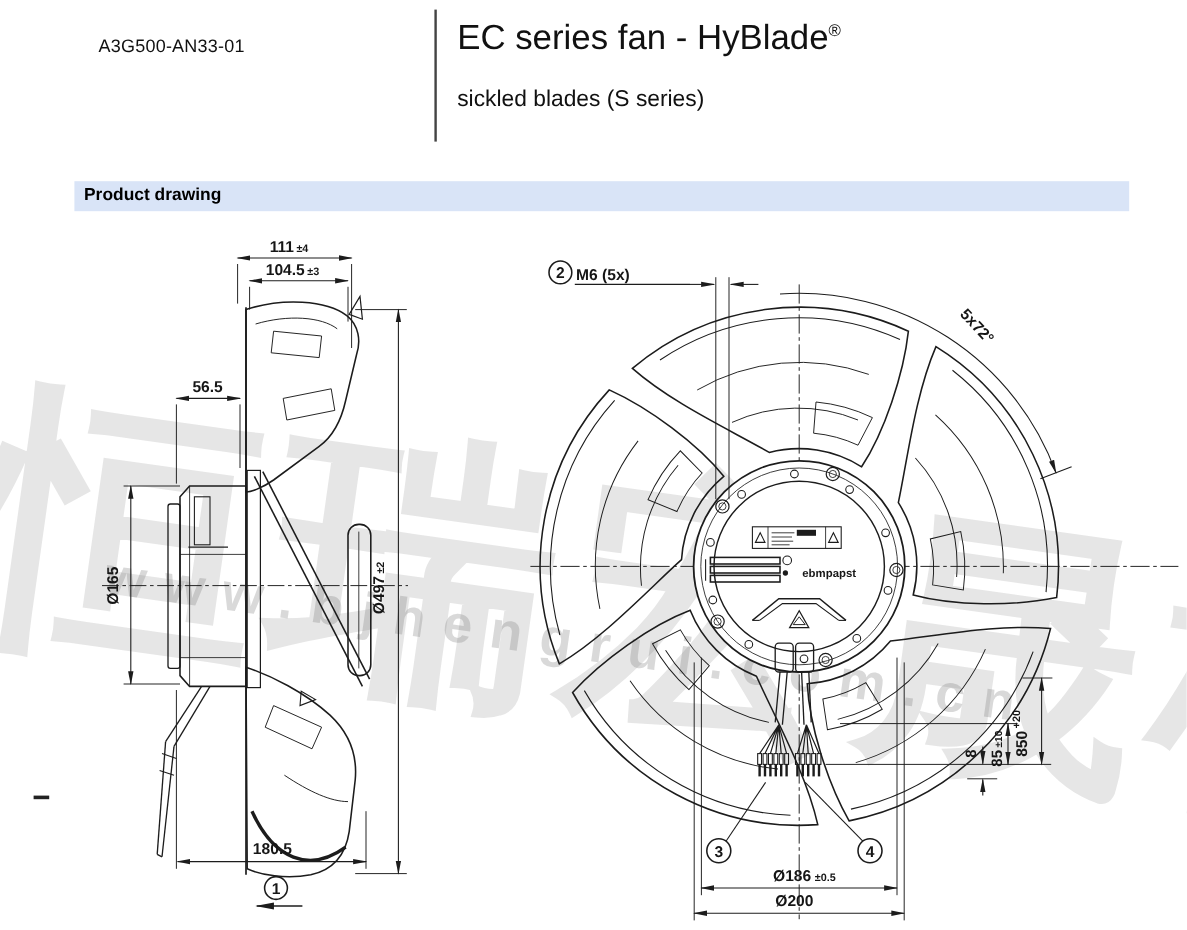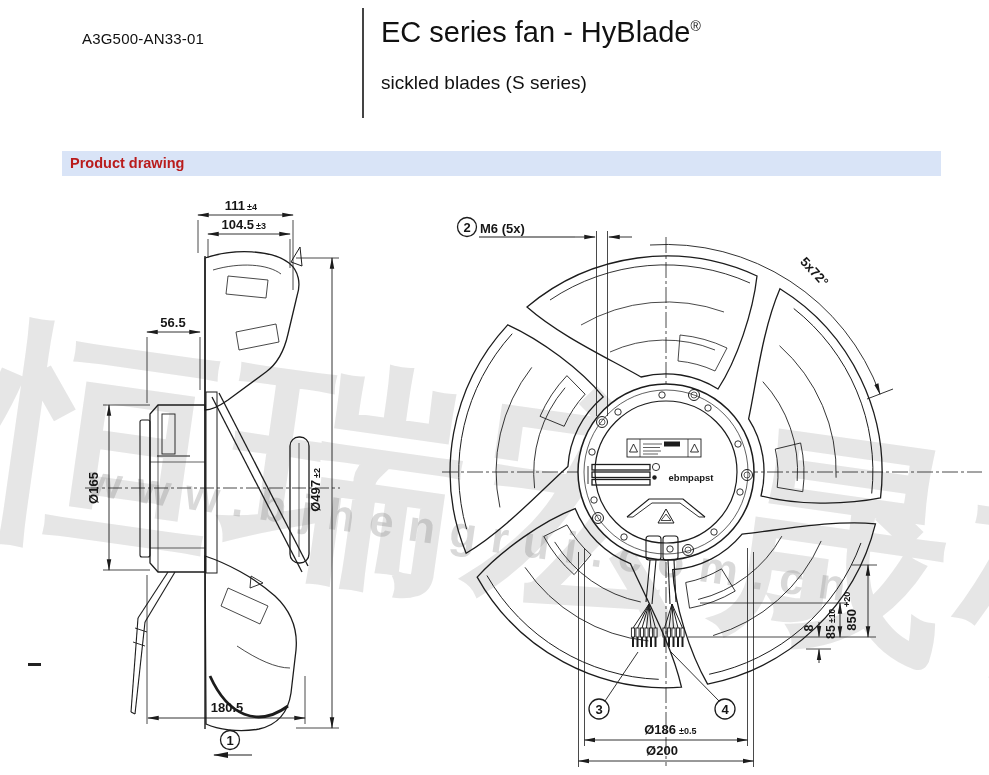--- a/index.html
+++ b/index.html
@@ -6,21 +6,21 @@
   #page{position:relative;width:989px;height:775px;background:#fff;overflow:hidden;
         font-family:"Liberation Sans",sans-serif;color:#111;}
   
   .model{position:absolute;left:82px;top:30px;font-size:15px;font-weight:normal;letter-spacing:.2px;}
   .vdivider{position:absolute;left:362px;top:8px;width:2px;height:110px;background:#444;}
   .title{position:absolute;left:381px;top:16px;font-size:29px;font-weight:400;}
   .title sup{font-size:14px;}
   .subtitle{position:absolute;left:381px;top:72px;font-size:19px;}
   
   .bar{position:absolute;left:62px;top:151px;width:879px;height:25px;background:#d9e4f7;}
-  .bar span{display:inline-block;padding:4px 0 0 8px;font-size:14.5px;font-weight:bold;color:#b91c1c;}
+  .bar span{display:inline-block;padding:4px 0 0 8px;font-size:14.5px;font-weight:bold;color:#000000;}
   
   .wm{position:absolute;pointer-events:none;white-space:nowrap;font-weight:bold;}
   .wm-cn{left:-15px;top:270px;font-size:235px;letter-spacing:12px;color:rgba(130,130,130,0.20);
          transform:rotate(8deg);transform-origin:0 50%;}
   .wm-url{left:88px;top:455px;font-size:44px;letter-spacing:15px;color:rgba(120,120,120,0.28);
           transform:rotate(8deg);transform-origin:0 50%;}
   .margin-dash{position:absolute;left:28px;top:663px;width:13px;height:3px;background:#222;}
   svg{position:absolute;left:0;top:0;}
   svg text{font-family:"Liberation Sans",sans-serif;fill:#161616;font-weight:bold;}
   .ln{stroke:#1c1c1c;fill:none;}

